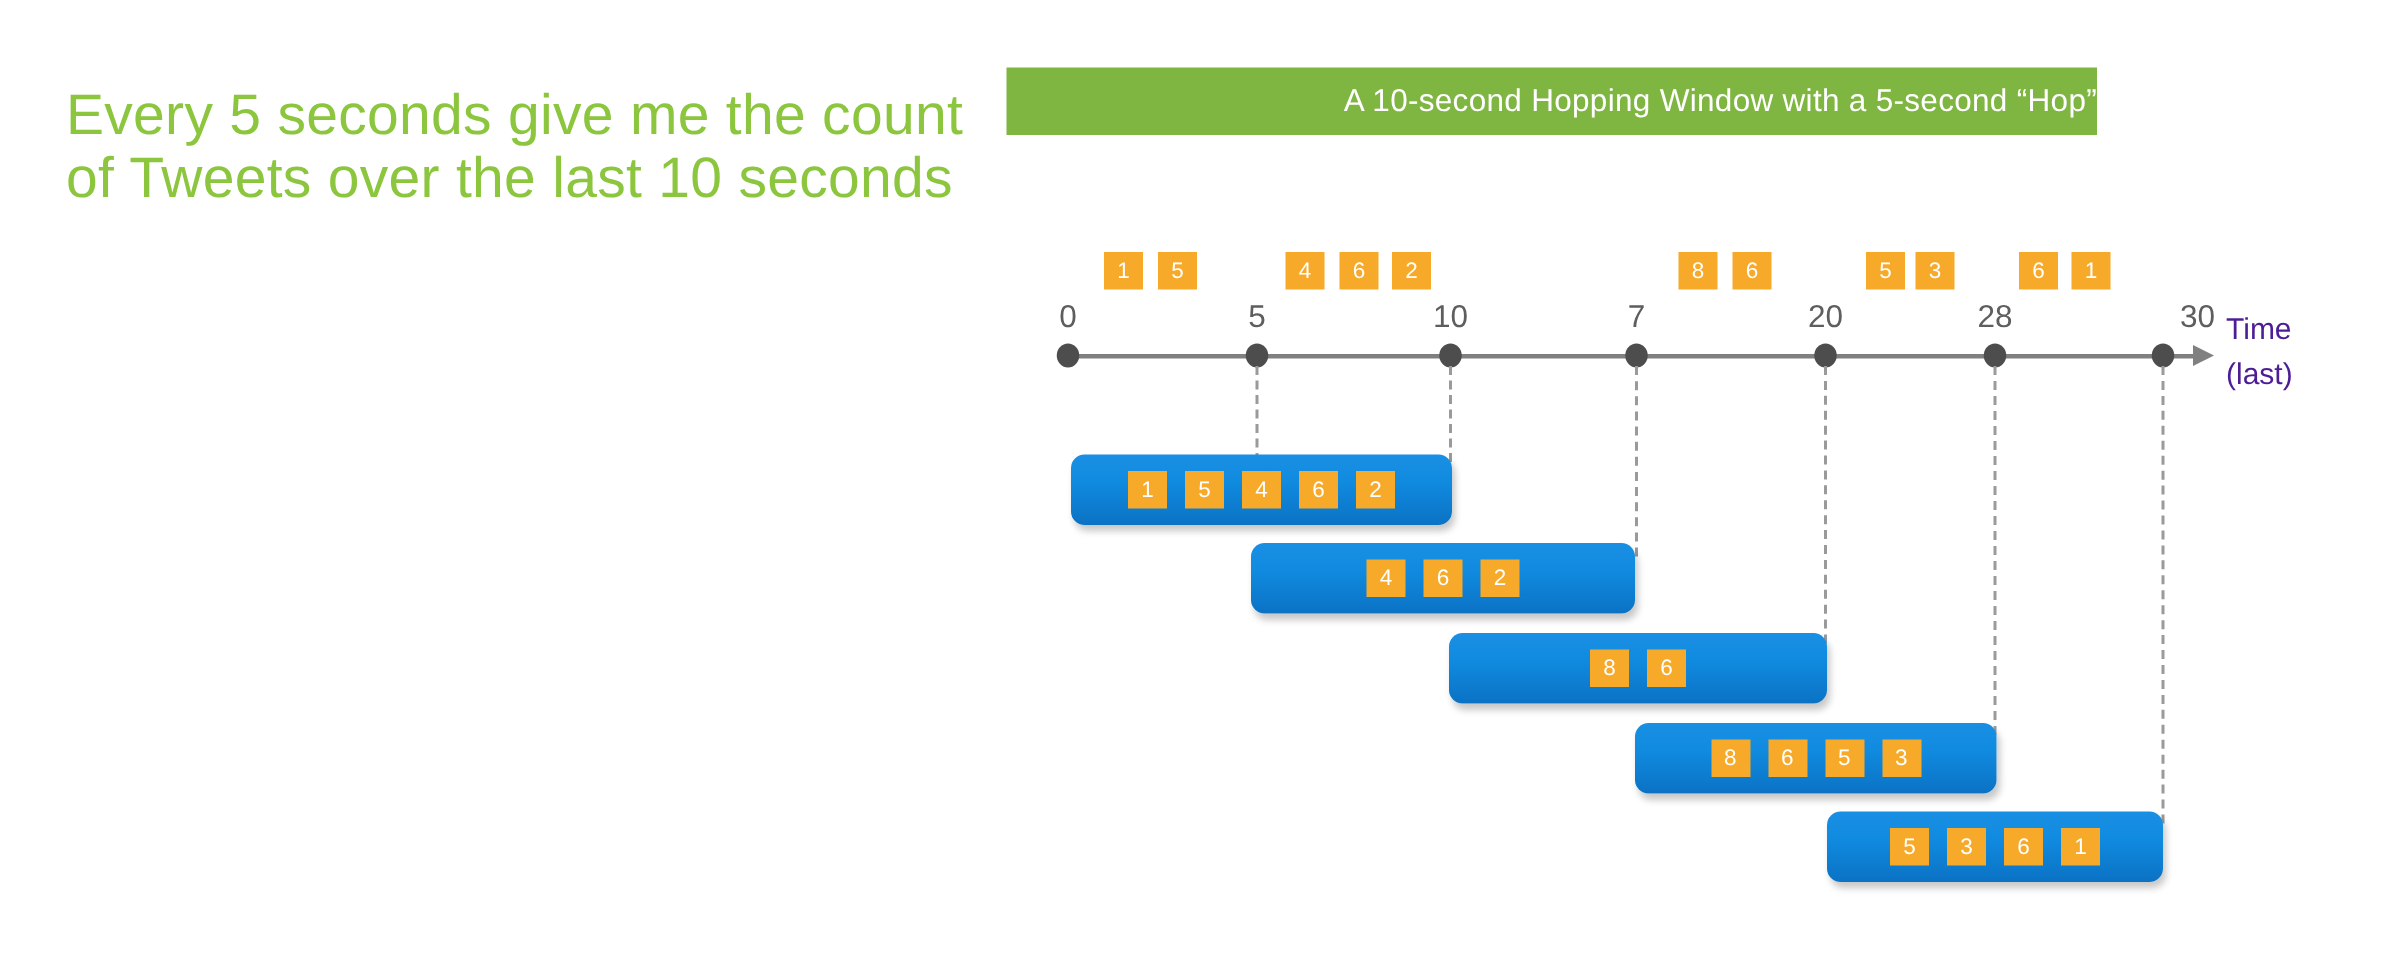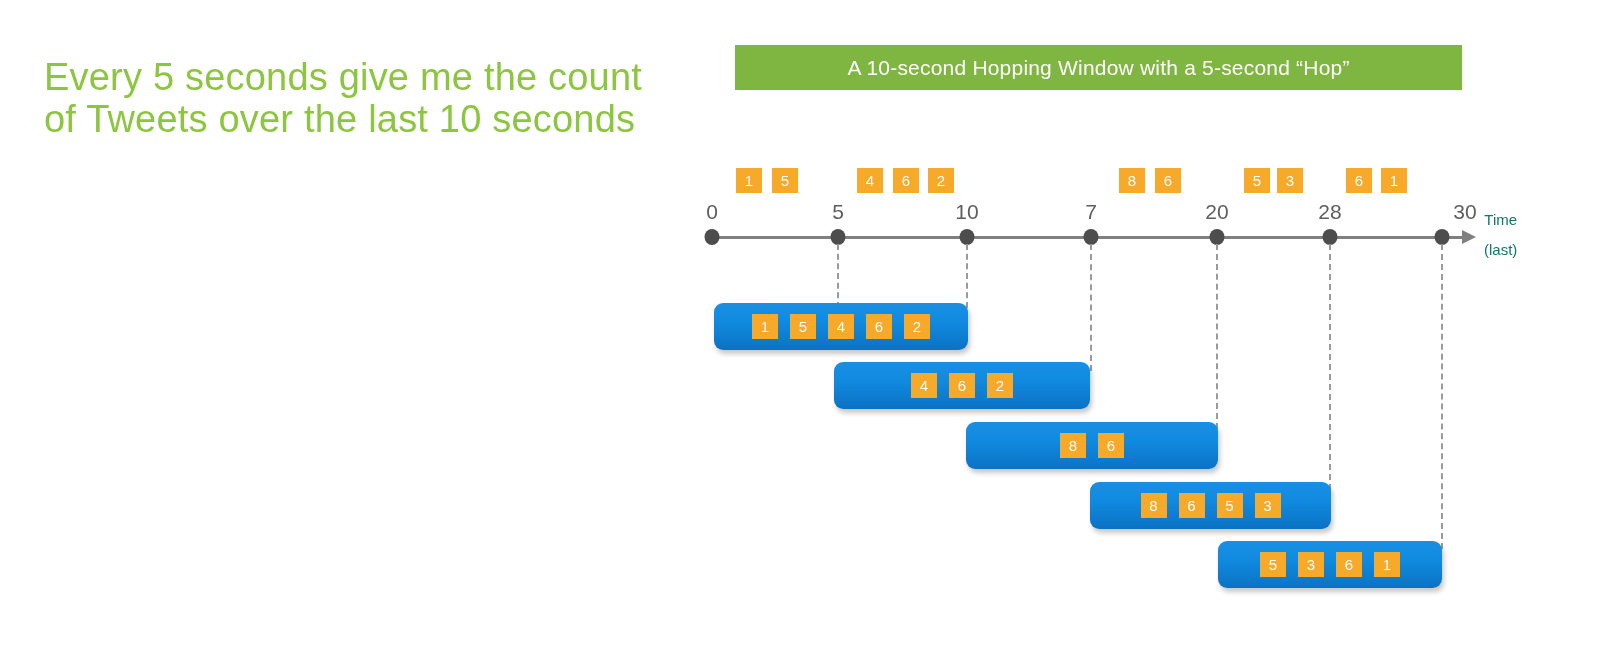--- a/index.html
+++ b/index.html
@@ -26,28 +26,28 @@
     font-size: 38px;
     line-height: 42px;
     color: #8CC63E;
     font-weight: 400;
     letter-spacing: 0.2px;
   }
 
   
   #banner {
     position: absolute;
-    left: 735px;
+    left: 671px;
     top: 45px;
     width: 727px;
     height: 45px;
     background: #7FB541;
     display: flex;
     align-items: center;
-    justify-content: center;
+    justify-content: flex-end;
   }
   #banner-text {
     color: #ffffff;
     font-size: 21px;
     letter-spacing: 0.2px;
     white-space: nowrap;
   }
 
   
   #stage {
@@ -99,25 +99,24 @@
     position: absolute;
     width: 0;
     border-left: 2px dashed #9a9a9a;
     transform: translateX(-1px);
   }
 
   .axis-caption {
     position: absolute;
     left: 1484px;
     top: 205px;
-    font-size: 15px;
+    font-size: 20px;
     line-height: 30px;
-    color: #0f766e;
+    color: #4c1d95;
     white-space: nowrap;
-    text-align: center;
   }
 
   
   .event-tile {
     position: absolute;
     width: 26px;
     height: 25px;
     background: #F7A929;
     color: #ffffff;
     font-size: 15px;

